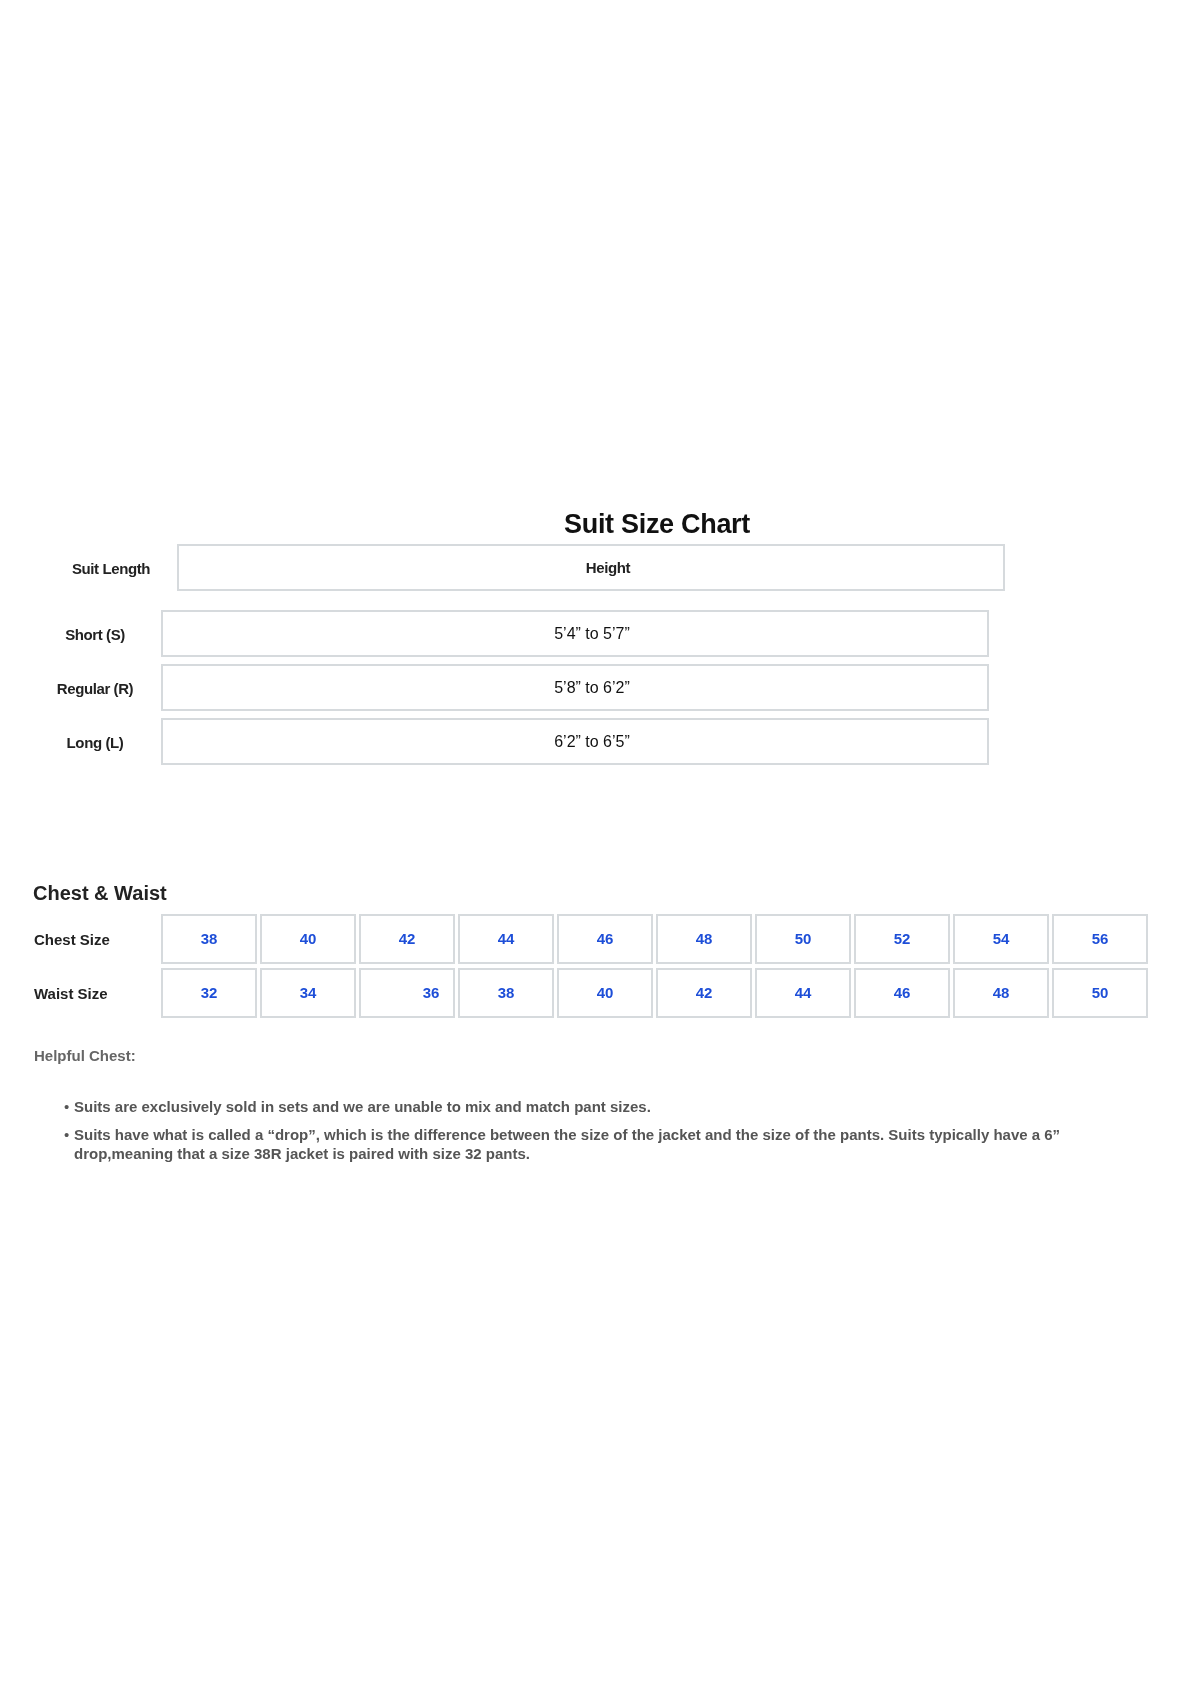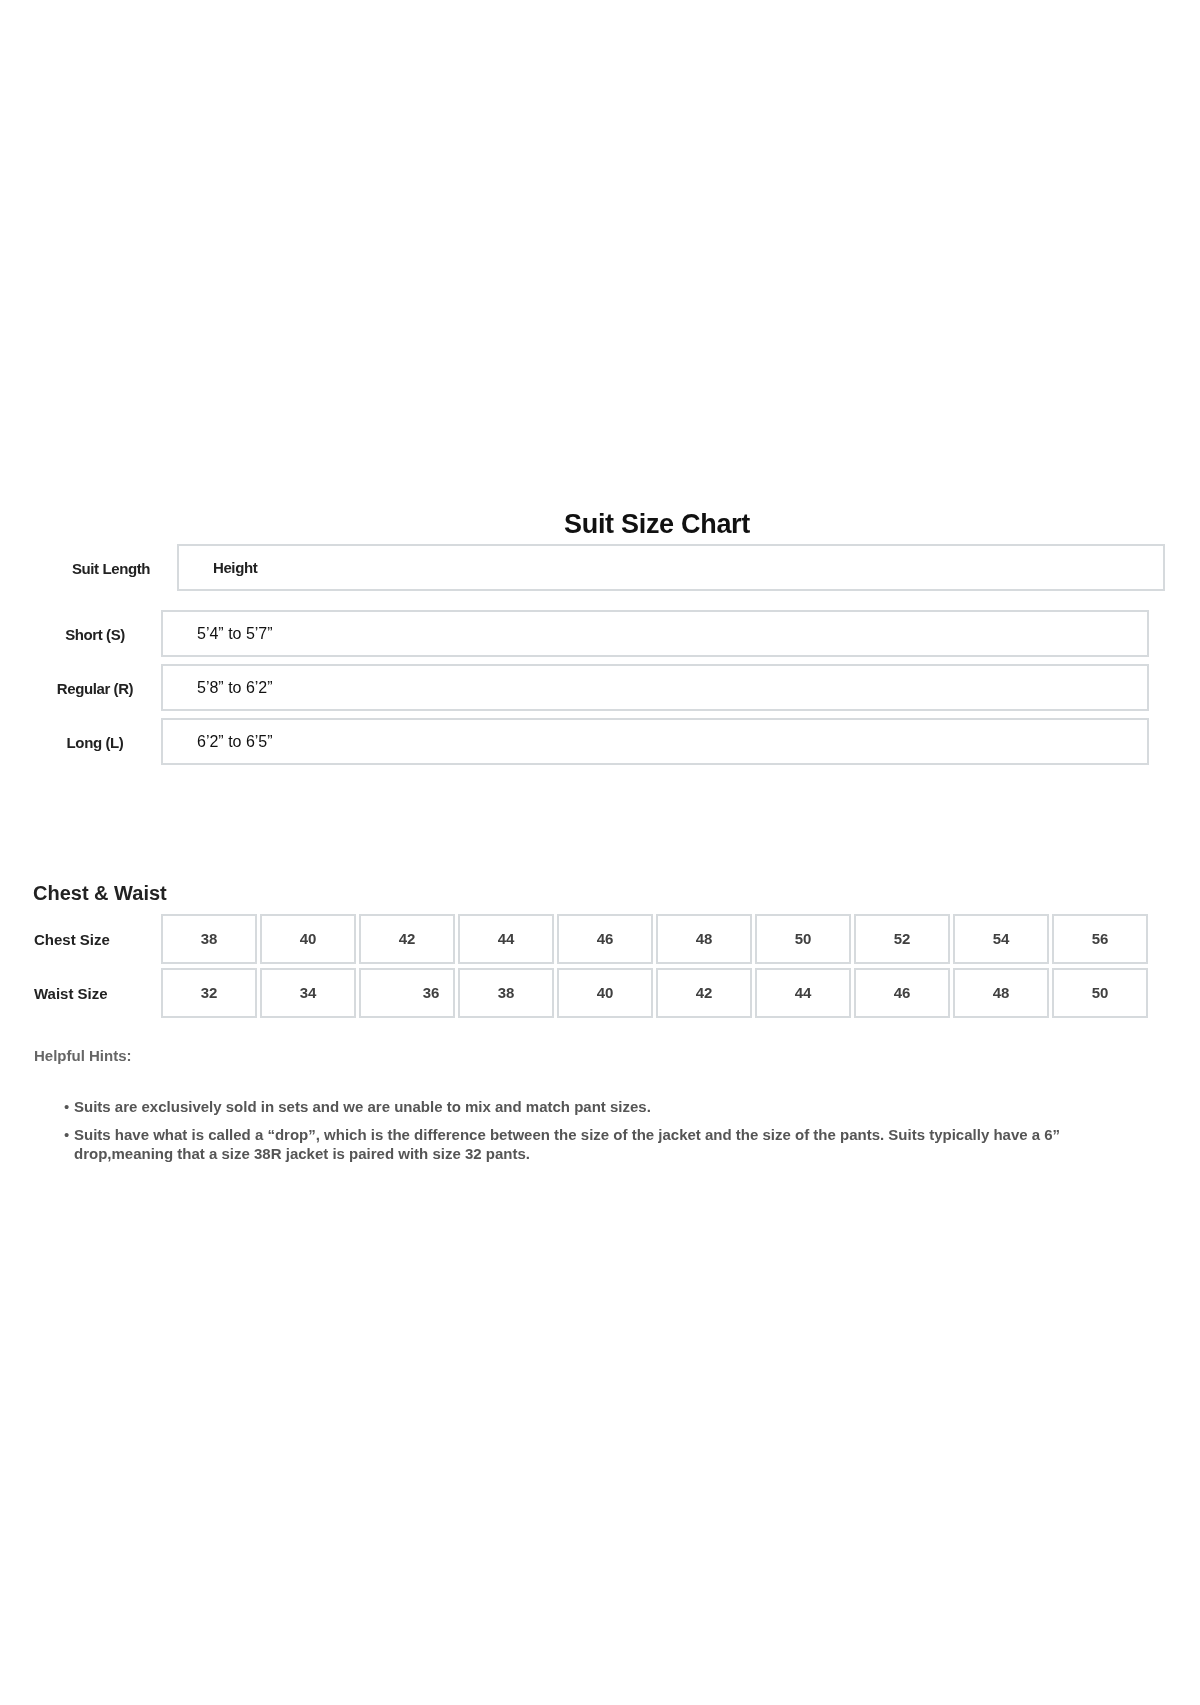--- a/index.html
+++ b/index.html
@@ -13,41 +13,41 @@
     color: #111;
   }
   
   .len-row { position: absolute; left: 0; width: 1200px; height: 50px; }
   .len-label {
     position: absolute; left: 30px; width: 130px; top: 0; height: 50px;
     line-height: 50px; text-align: center; font-size: 15px; font-weight: bold;
     color: #222; letter-spacing: -0.4px;
   }
   .len-cell {
-    position: absolute; left: 161px; width: 988px; top: 0; height: 47px;
+    position: absolute; left: 161px; width: 828px; top: 0; height: 47px;
     border: 2px solid #d6dadd; box-sizing: border-box;
-    line-height: 44px;
+    text-align: center; line-height: 44px;
   }
   .len-cell.header { font-size: 15px; font-weight: bold; letter-spacing: -0.4px; color: #222; }
   .len-cell.value { font-size: 16px; color: #111; }
   .len-cell span { display: inline-block; margin-left: 34px; }
   .len-cell.header span { margin-left: 34px; }
 
   .section-label {
     position: absolute; left: 33px; top: 882px; font-size: 20px; font-weight: bold; color: #222;
   }
   .cw-row { position: absolute; left: 0; width: 1200px; height: 52px; }
   .cw-label {
     position: absolute; left: 34px; top: 0; height: 52px; line-height: 52px;
     font-size: 15px; font-weight: bold; color: #222;
   }
   .cw-cell {
     position: absolute; top: 0; width: 96px; height: 50px;
     border: 2px solid #d6dadd; box-sizing: border-box;
-    text-align: center; line-height: 46px; font-size: 15px; font-weight: bold; color: #404040;
+    text-align: center; line-height: 46px; font-size: 15px; font-weight: bold; color: #1d4ed8;
   }
   .hints-title {
     position: absolute; left: 34px; top: 1047px; font-size: 15px; font-weight: bold; color: #666;
   }
   .hints {
     position: absolute; left: 64px; top: 1089px; width: 1020px; margin: 0; padding: 0; list-style: none;
     font-size: 15px; font-weight: bold; color: #555; line-height: 19.5px;
   }
   .hints li { position: relative; padding-left: 10px; margin-bottom: 4px; margin-top: 8px; }
   .hints li::before { content: "•"; position: absolute; left: 0; top: 0; font-weight: normal; }
@@ -100,17 +100,17 @@
     <div class="cw-cell" style="left:458px;">38</div>
     <div class="cw-cell" style="left:557px;">40</div>
     <div class="cw-cell" style="left:656px;">42</div>
     <div class="cw-cell" style="left:755px;">44</div>
     <div class="cw-cell" style="left:854px;">46</div>
     <div class="cw-cell" style="left:953px;">48</div>
     <div class="cw-cell" style="left:1052px;">50</div>
   </div>
 </div>
 
-<div class="hints-title">Helpful Hints:</div>
+<div class="hints-title">Helpful Chest:</div>
 <ul class="hints">
   <li>Suits are exclusively sold in sets and we are unable to mix and match pant sizes.</li>
   <li>Suits have what is called a “drop”, which is the difference between the size of the jacket and the size of the pants. Suits typically have a 6” drop,meaning that a size 38R jacket is paired with size 32 pants.</li>
 </ul>
 
 </body></html>

